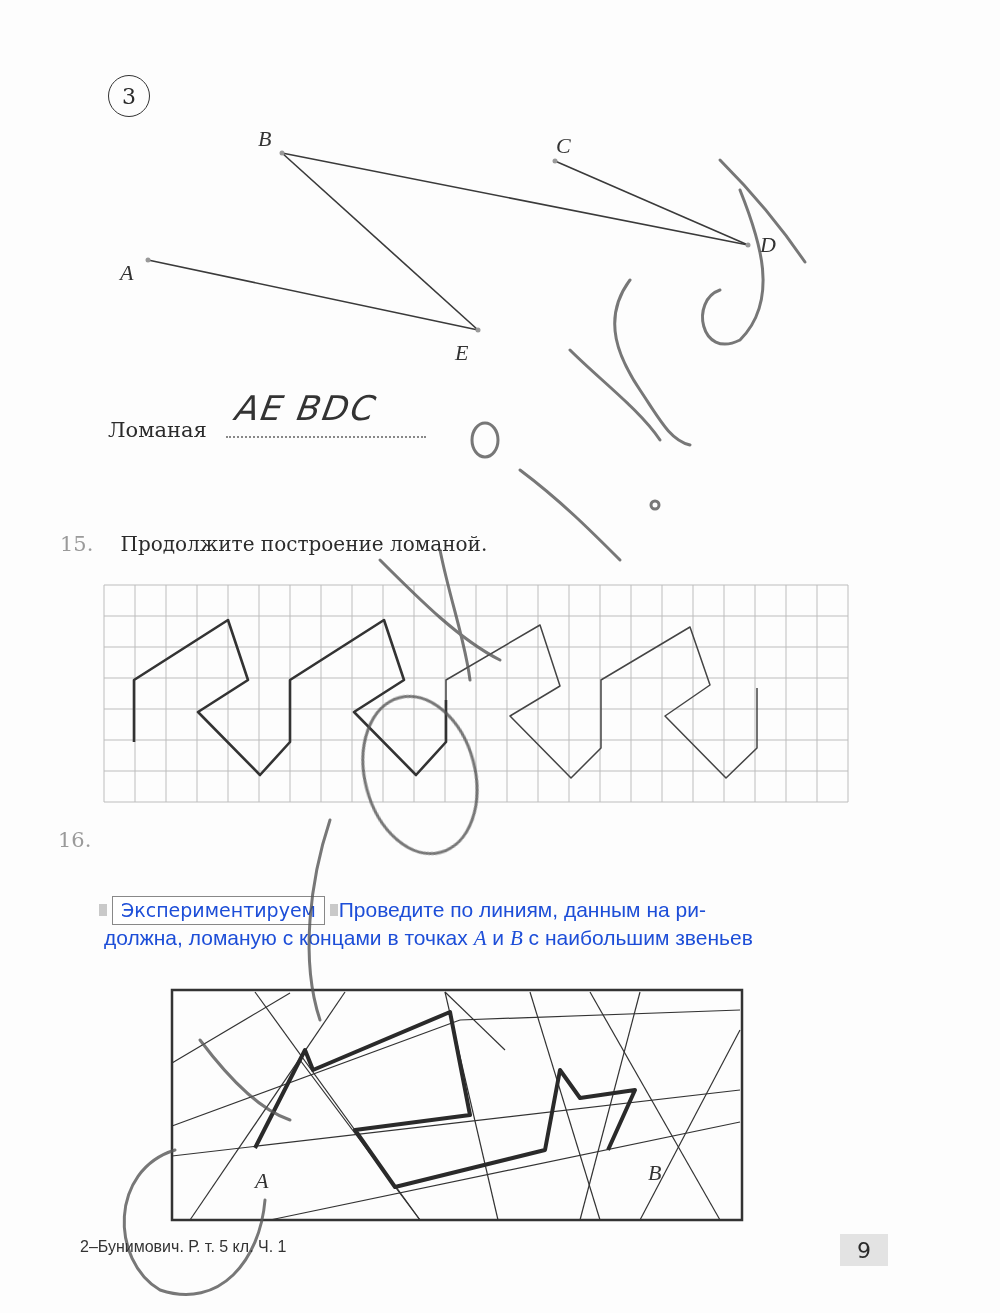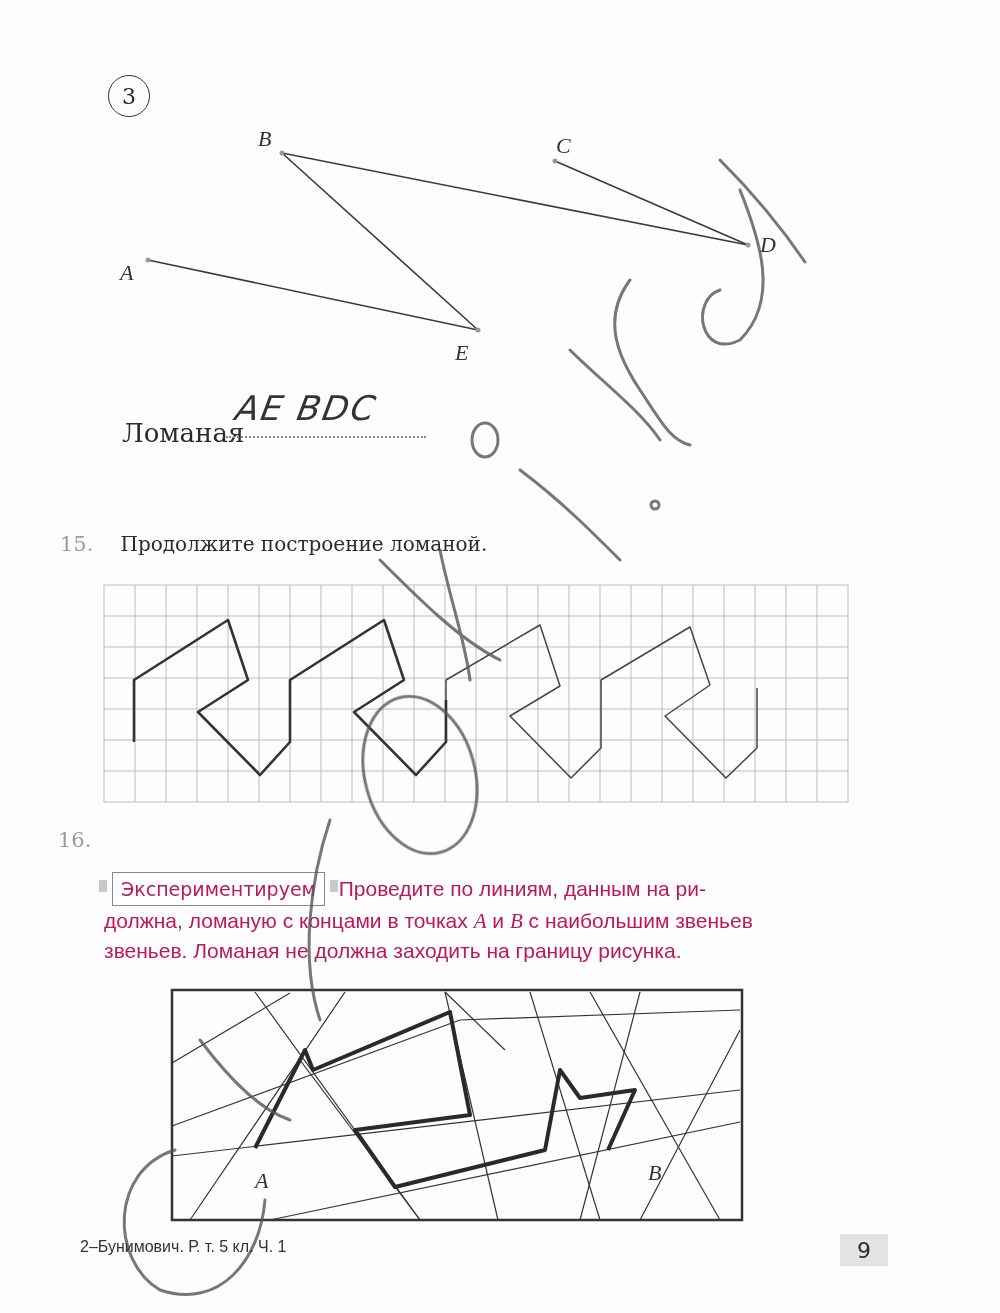--- a/index.html
+++ b/index.html
@@ -10,42 +10,42 @@
       color: #2b2b2b;
     }
     .abs { position: absolute; }
     svg { position: absolute; left: 0; top: 0; overflow: visible; }
     .task-circle {
       left: 108px; top: 75px; width: 42px; height: 42px; border: 1.5px solid #333;
       border-radius: 50%; display: flex; align-items: center; justify-content: center;
       font-size: 22px; font-family: "DejaVu Serif", serif; box-sizing: border-box;
     }
     .pt-label { font-family: "Liberation Serif", serif; font-style: italic; font-size: 22px; color: #333; }
-    .answer-label { left: 108px; top: 418px; font-size: 26px; font-family: "DejaVu Serif", serif; margin-left: 14px; }
+    .answer-label { left: 108px; top: 418px; font-size: 21px; font-family: "DejaVu Serif", serif; }
     .answer-dots {
       left: 226px; top: 436px; width: 200px; height: 0; border-bottom: 2px dotted #888;
     }
     .answer-hand {
       left: 236px; top: 388px; font-family: "DejaVu Sans", sans-serif; font-size: 34px;
       font-style: italic; letter-spacing: 2px; color: #333; transform: skewX(-10deg); font-weight: 300;
     }
     .task-num { font-family: "DejaVu Serif", serif; font-weight: normal; font-size: 21px; color: #9a9a9a; }
     .task-text { font-family: "DejaVu Serif", serif; font-size: 20px; color: #2b2b2b; }
     .tag {
       display: inline-block; border: 1.5px solid #888; padding: 1px 8px; font-family: "DejaVu Sans", sans-serif;
       font-size: 19px; position: relative; margin: 0 8px; background: #fff;
     }
     .tag::before, .tag::after {
       content: ""; position: absolute; top: 7px; width: 8px; height: 12px; background: #c9c9c9;
     }
     .tag::before { left: -14px; }
     .tag::after { right: -14px; }
     .t16 {
-      left: 104px; top: 872px; width: 765px; font-family: "Liberation Sans", sans-serif;
-      font-size: 21px; line-height: 30px; text-align: justify; color: #be185d;
+      left: 104px; top: 896px; width: 765px; font-family: "Liberation Sans", sans-serif;
+      font-size: 21px; line-height: 25px; text-align: justify; color: #1d4ed8;
     }
     .footer-left { left: 80px; top: 1238px; font-family: Liberation Sans, sans-serif; font-size: 16px; color: #333; }
     .page-num {
       left: 840px; top: 1234px; width: 48px; height: 32px; background: #e3e3e3;
       font-family: "DejaVu Sans", sans-serif; font-size: 22px; display: flex; align-items: center; justify-content: center;
     }
   </style>
 </head>
 <body>
 
@@ -123,21 +123,20 @@
   <span class="task-num">16.</span>
 </div>
 <div class="abs t16">
   <span class="tag">Экспериментируем</span>
   <span>Проведите по линиям, данным на ри-</span><br>
   <span>должна, ломаную с концами в точках</span>
   <i style="font-family:'Liberation Serif',serif;">A</i>
   <span>и</span>
   <i style="font-family:'Liberation Serif',serif;">B</i>
   <span>с наибольшим звеньев</span><br>
-  <span>звеньев. Ломаная не должна заходить на границу рисунка.</span>
 </div>
 
 <svg id="ex16-svg" width="1000" height="1313">
 
   <rect x="172" y="990" width="570" height="230" fill="none" stroke="#333" stroke-width="2.5"></rect>
   <g stroke="#333" stroke-width="1.2" fill="none">
     <line x1="172" y1="1063" x2="290" y2="993"></line>
     <line x1="172" y1="1126" x2="460" y2="1020"></line>
     <line x1="460" y1="1020" x2="740" y2="1010"></line>
     <line x1="172" y1="1156" x2="740" y2="1090"></line>

